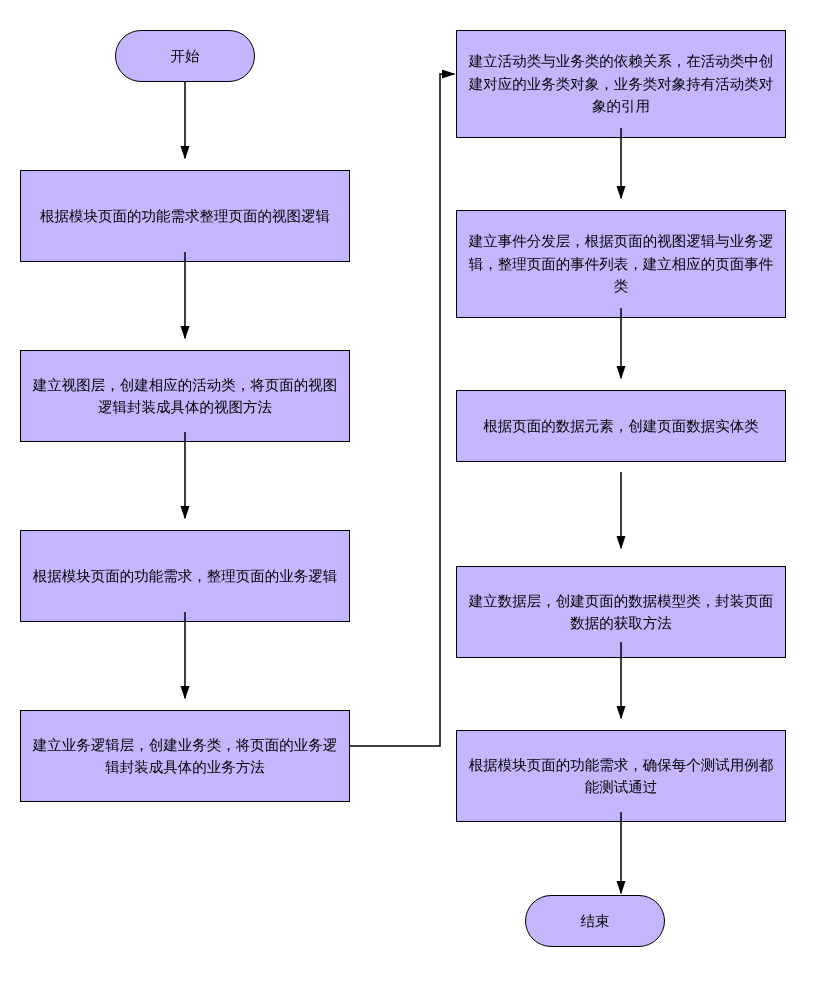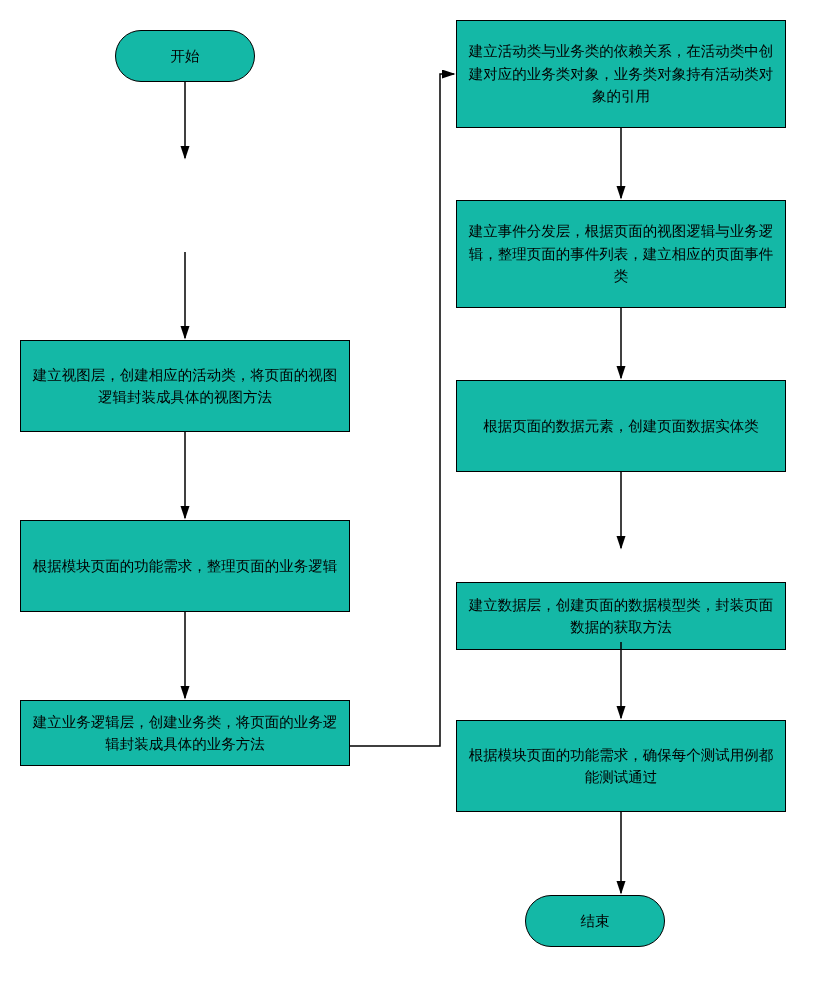--- a/index.html
+++ b/index.html
@@ -13,79 +13,83 @@
     box-sizing: border-box;
   }
   .canvas {
     position: relative;
     width: 776px;
     height: 960px;
   }
   .node {
     position: absolute;
     border: 1.5px solid #000;
-    background: #14b8a6;
+    background: #c4b5fd;
     padding: 8px 6px;
     box-sizing: border-box;
     text-align: center;
     line-height: 1.55;
     display: flex;
     align-items: center;
     justify-content: center;
   }
   .terminator {
     border-radius: 999px;
     width: 140px;
     height: 52px;
   }
   .proc {
     width: 330px;
+    margin-top: 10px;
   }
   svg.edges {
     position: absolute;
     top: 0;
     left: 0;
     pointer-events: none;
   }
 </style>
 </head>
 <body>
 
 <div class="canvas">
 
   <div class="node terminator" style="left:95px; top:10px;">
     <span>开始</span>
   </div>
 
+  <div class="node proc" style="left:0px; top:140px; height:92px;">
+    <span>根据模块页面的功能需求整理页面的视图逻辑</span>
+  </div>
 
   <div class="node proc" style="left:0px; top:320px; height:92px;">
     <span>建立视图层，创建相应的活动类，将页面的视图逻辑封装成具体的视图方法</span>
   </div>
 
   <div class="node proc" style="left:0px; top:500px; height:92px;justify-content:center;">
     <span>根据模块页面的功能需求，整理页面的业务逻辑</span>
   </div>
 
-  <div class="node proc" style="left:0px; top:680px; height:66px;">
+  <div class="node proc" style="left:0px; top:680px; height:92px;">
     <span>建立业务逻辑层，创建业务类，将页面的业务逻辑封装成具体的业务方法</span>
   </div>
 
   <div class="node proc" style="left:436px; top:0px; height:108px;">
     <span>建立活动类与业务类的依赖关系，在活动类中创建对应的业务类对象，业务类对象持有活动类对象的引用</span>
   </div>
 
   <div class="node proc" style="left:436px; top:180px; height:108px;">
     <span>建立事件分发层，根据页面的视图逻辑与业务逻辑，整理页面的事件列表，建立相应的页面事件类</span>
   </div>
 
-  <div class="node proc" style="left:436px; top:360px; height:92px;">
+  <div class="node proc" style="left:436px; top:360px; height:72px;">
     <span>根据页面的数据元素，创建页面数据实体类</span>
   </div>
 
-  <div class="node proc" style="left:436px; top:562px; height:68px;justify-content:flex-end;">
+  <div class="node proc" style="left:436px; top:536px; height:92px;justify-content:flex-end;">
     <span>建立数据层，创建页面的数据模型类，封装页面数据的获取方法</span>
   </div>
 
   <div class="node proc" style="left:436px; top:700px; height:92px;">
     <span>根据模块页面的功能需求，确保每个测试用例都能测试通过</span>
   </div>
 
   <div class="node terminator" style="left:505px; top:875px;">
     <span>结束</span>
   </div>

